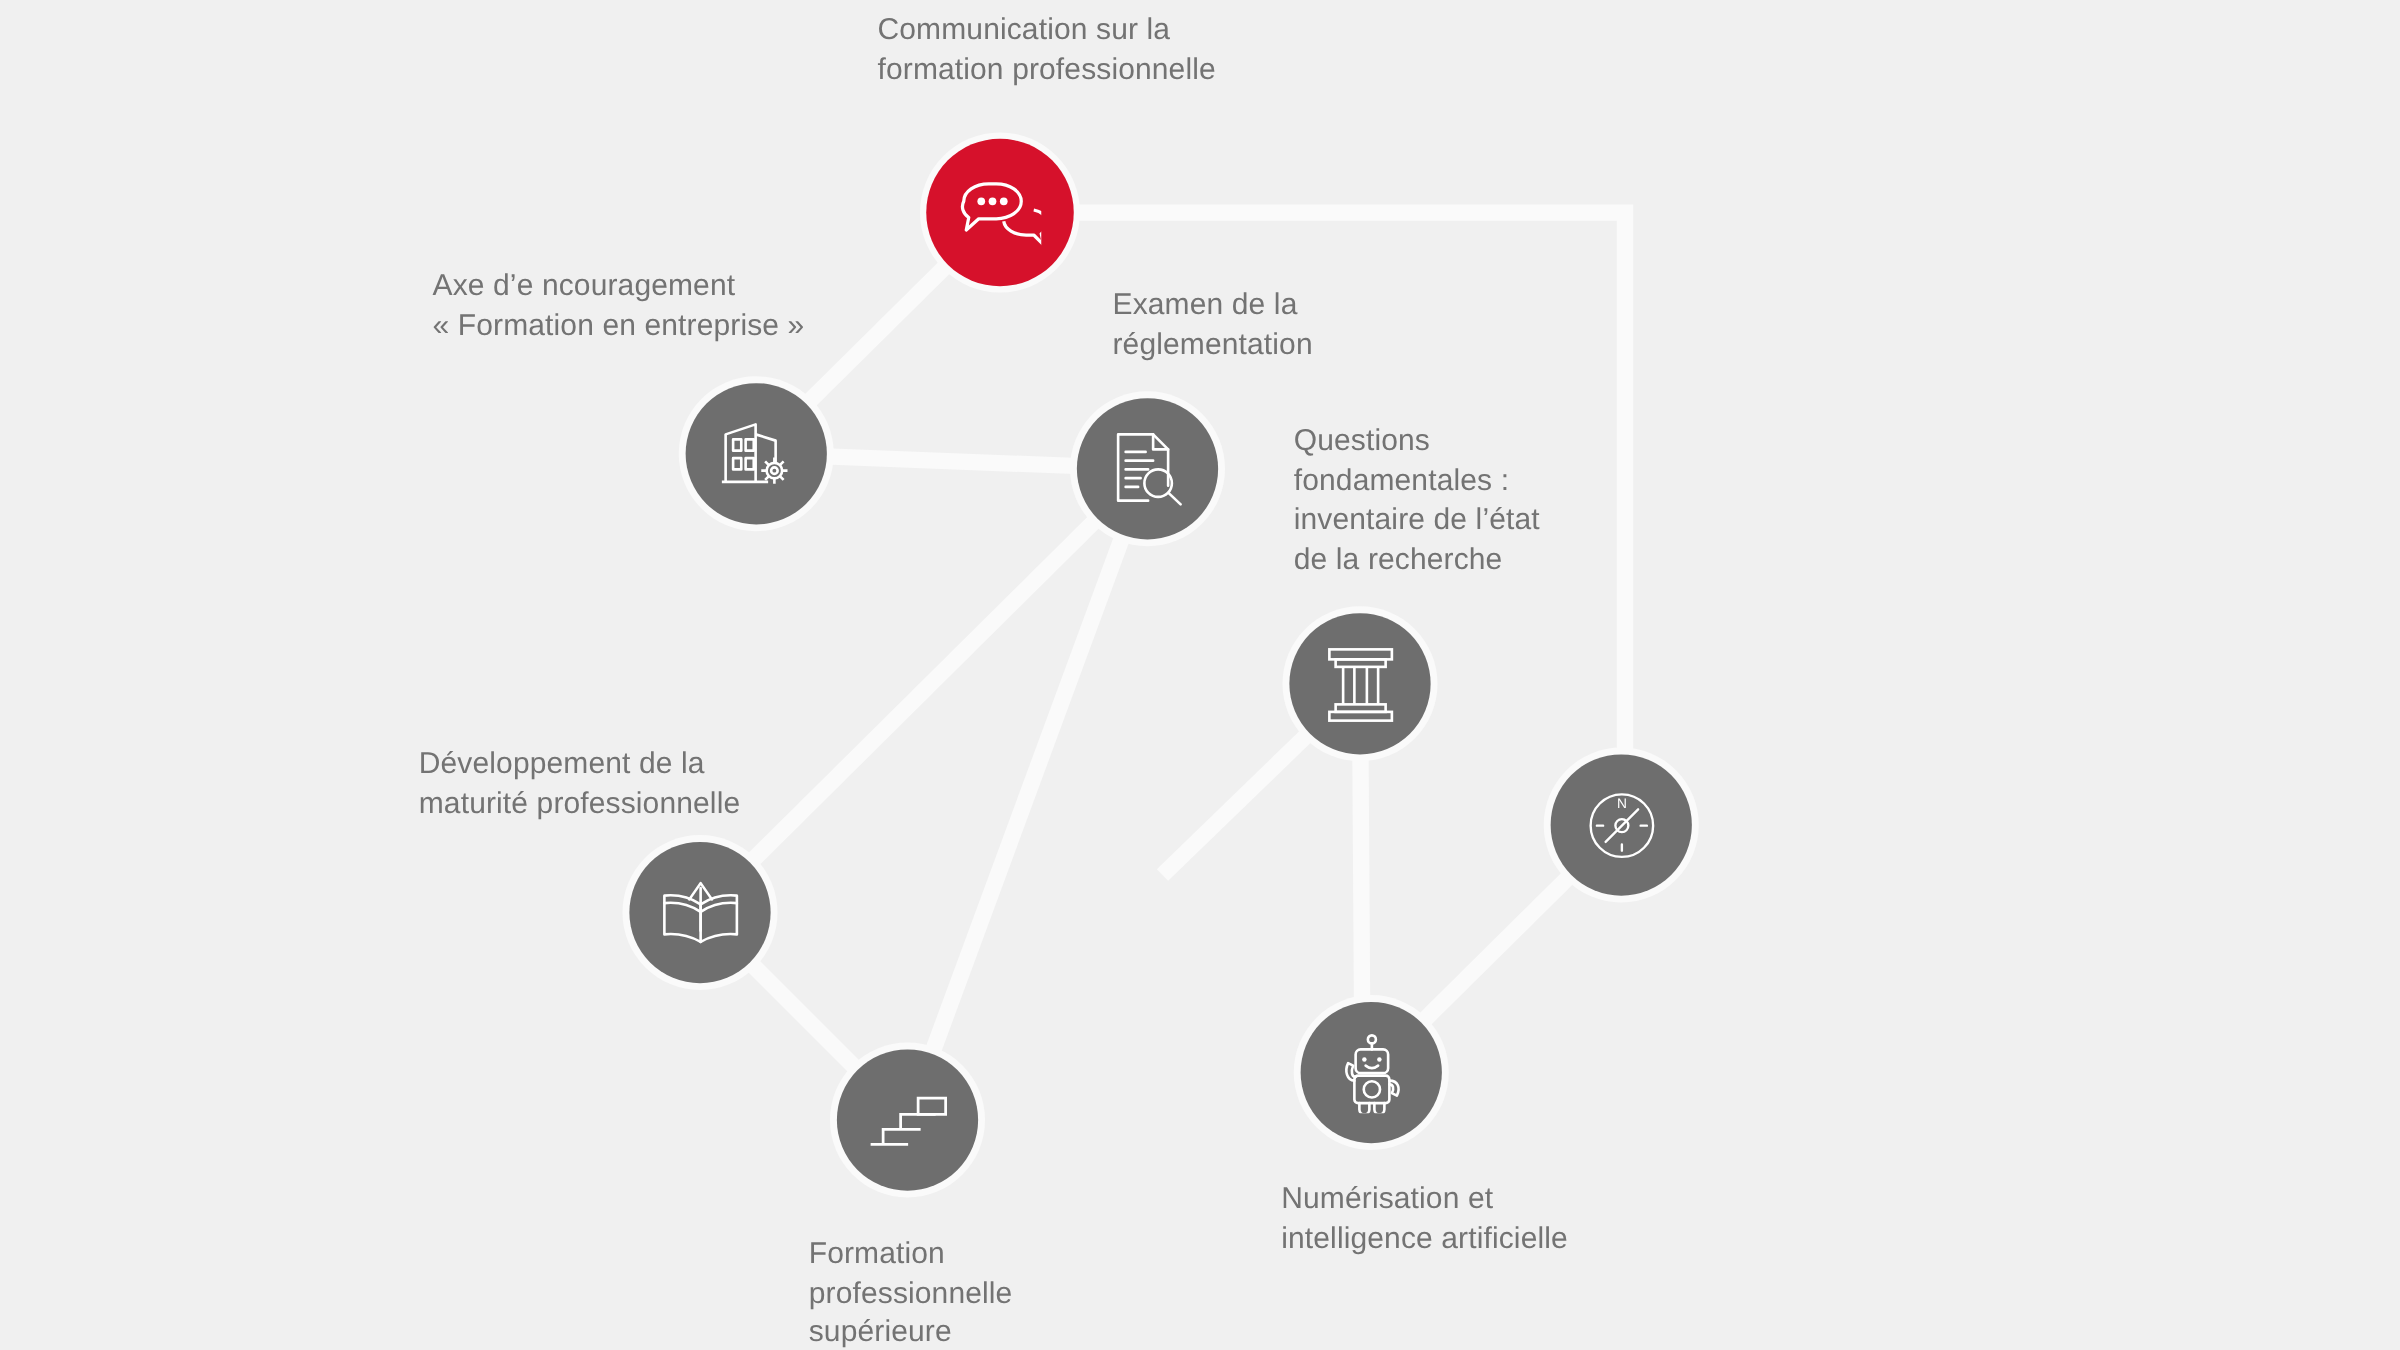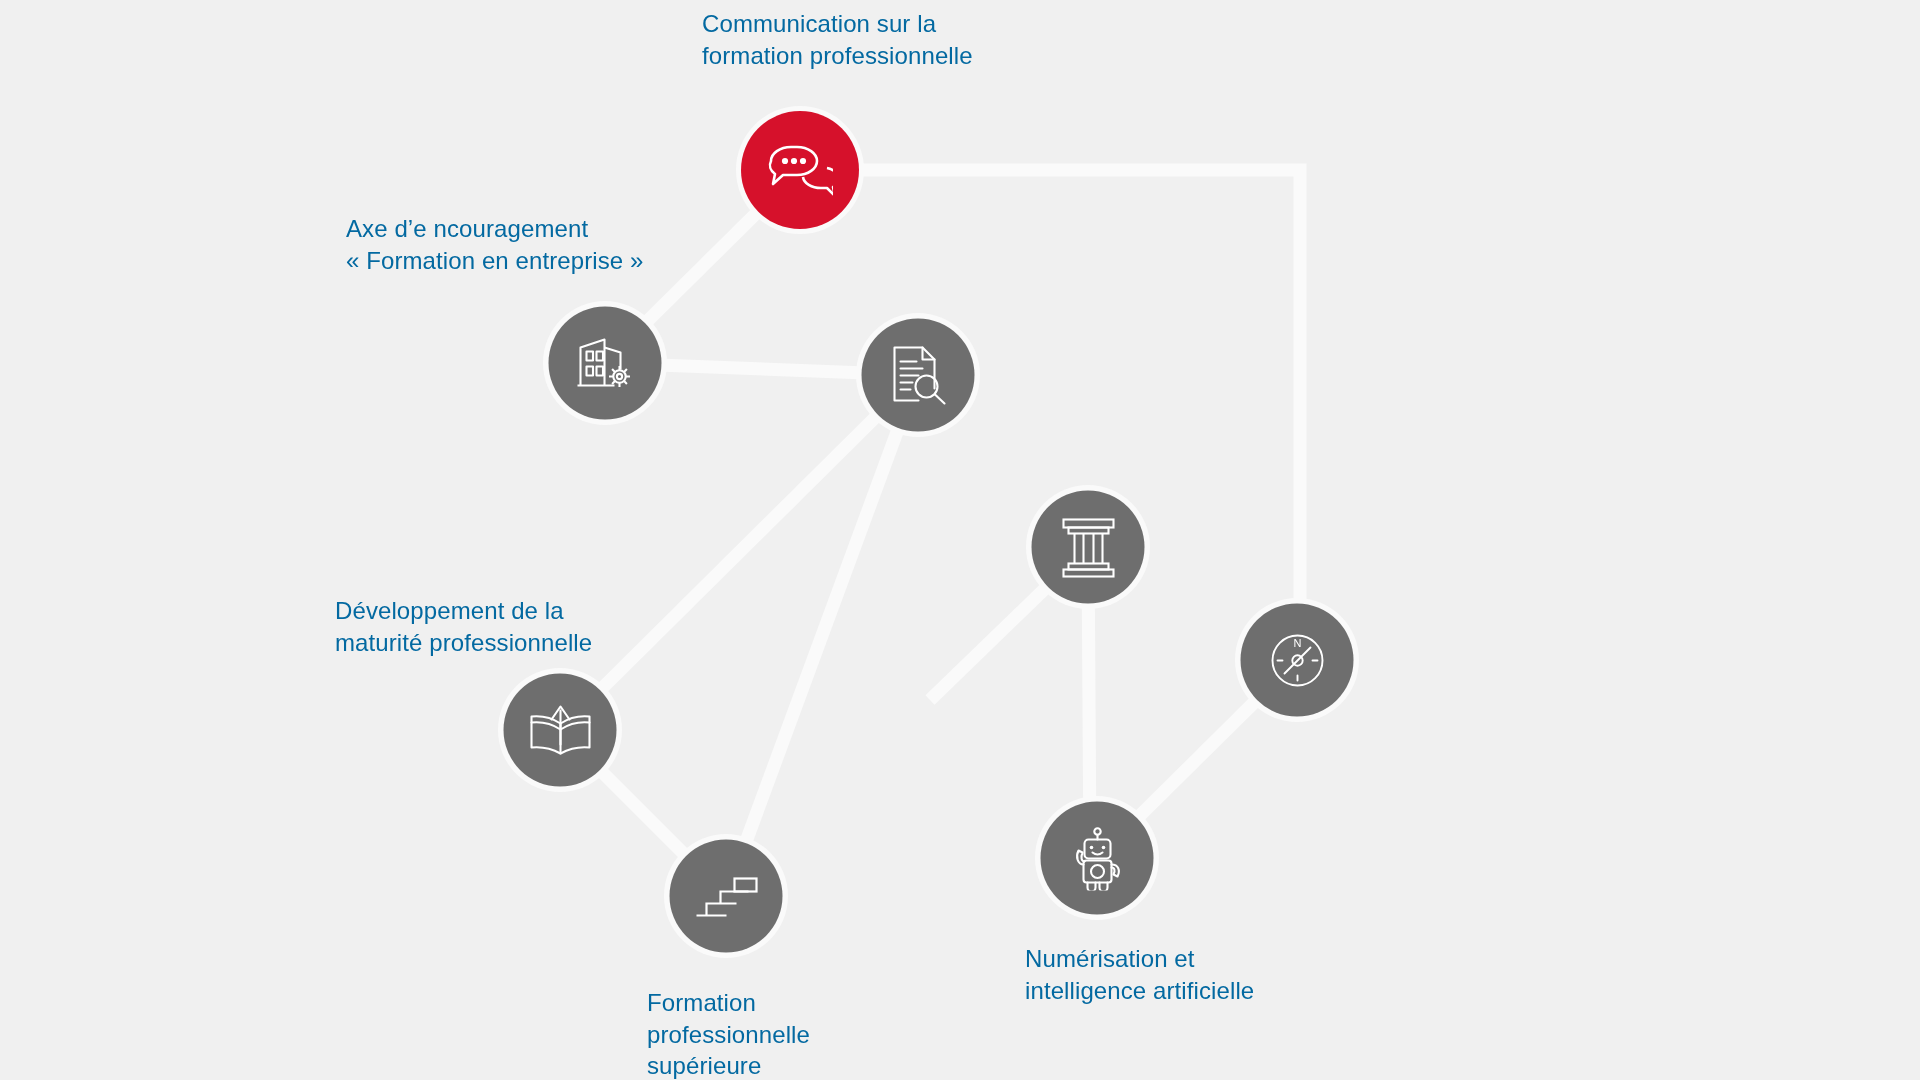--- a/index.html
+++ b/index.html
@@ -49,21 +49,21 @@
     display: flex;
     align-items: center;
     justify-content: center;
   }
   .node.gray .disc { background: #6e6e6e; }
   .node.red  .disc { background: #d6112b; }
   .node svg { display: block; }
 
   .label {
     position: absolute;
-    color: #0369a1;
+    color: #737373;
     font-size: 24px;
     line-height: 1.32;
     letter-spacing: 0.1px;
     white-space: pre-line;
   }
   .label.right { text-align: left; }
   .label.left  { text-align: left; }
 </style>
 </head>
 <body>
@@ -139,35 +139,41 @@
         <g fill="none" stroke="#ffffff" stroke-width="2.1" stroke-linejoin="round" stroke-linecap="round">
           <path d="M6 3 H34 L46 15 V44 M6 3 V56 H30"></path>
           <path d="M34 3 V15 H46"></path>
           <path d="M12 17 H28 M12 24 H34 M12 31 H30 M12 38 H24 M12 45 H22"></path>
           <circle cx="38" cy="42" r="11"></circle>
           <path d="M46.5 50 L56 59"></path>
         </g>
       </svg>
     </div>
   </div>
+  <div class="label left" style="left:890px; top:228px;">Examen de la
+réglementation</div>
 
   <div class="node gray" style="left:1088px; top:547px; width:0; height:0;">
     <div class="halo" style="width:124px;height:124px;"></div>
     <div class="disc" style="width:113px;height:113px;position:absolute;left:50%;top:50%;transform:translate(-50%,-50%);">
       <svg width="58" height="62" viewBox="0 0 58 62">
         <g fill="none" stroke="#ffffff" stroke-width="2.1" stroke-linejoin="miter">
           <rect x="4" y="3" width="50" height="8"></rect>
           <rect x="9" y="11" width="40" height="6"></rect>
           <path d="M15 17 V47 M24 17 V47 M34 17 V47 M43 17 V47"></path>
           <rect x="9" y="47" width="40" height="6"></rect>
           <rect x="4" y="53" width="50" height="7"></rect>
         </g>
       </svg>
     </div>
   </div>
+  <div class="label left" style="left:1035px; top:337px;">Questions
+fondamentales :
+inventaire de l’état
+de la recherche</div>
 
   <div class="node gray" style="left:1297px; top:660px; width:0; height:0;">
     <div class="halo" style="width:124px;height:124px;"></div>
     <div class="disc" style="width:113px;height:113px;position:absolute;left:50%;top:50%;transform:translate(-50%,-50%);">
       <svg width="62" height="62" viewBox="0 0 62 62">
         <g fill="none" stroke="#ffffff" stroke-width="1.9" stroke-linejoin="round" stroke-linecap="round">
           <circle cx="31" cy="31" r="25"></circle>
           <path d="M11 31 h5 M46 31 h5 M31 46 v5"></path>
           <path d="M44 18 L25 37 L18 44 L37 25 Z"></path>
           <circle cx="31" cy="31" r="5.2"></circle>

